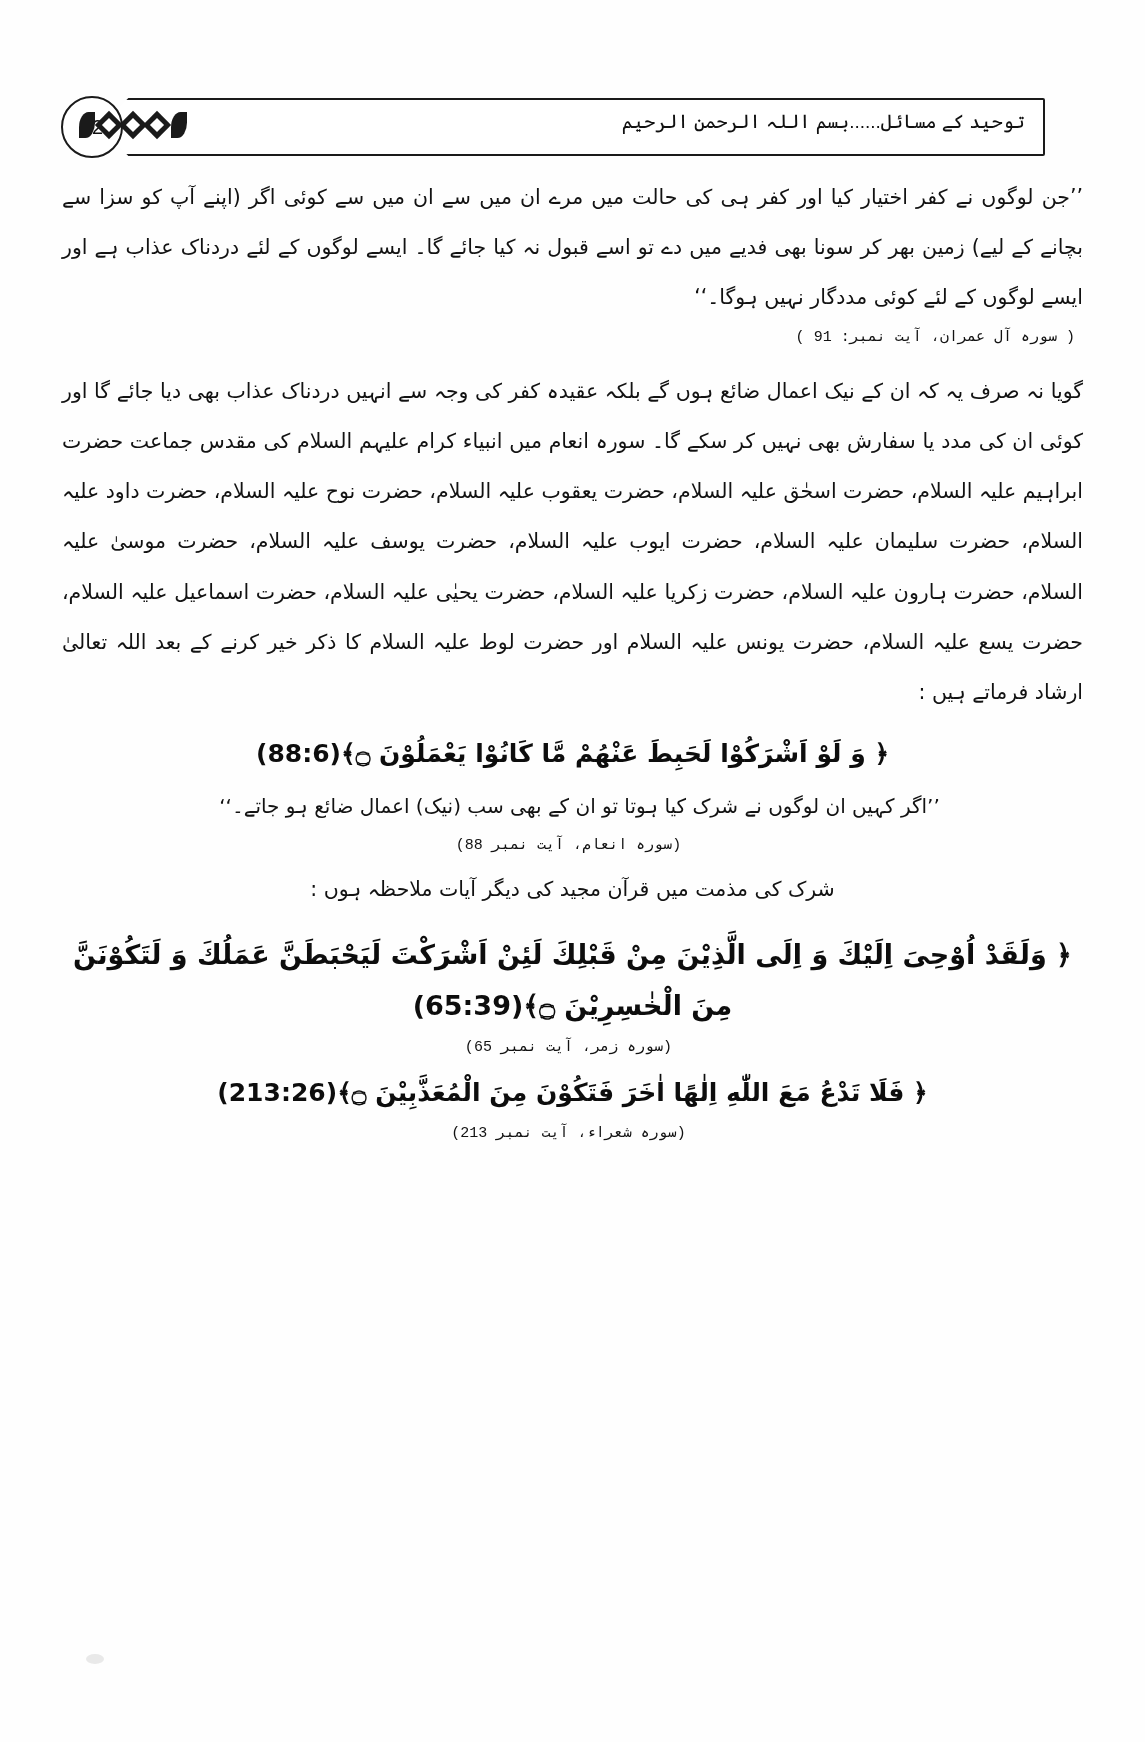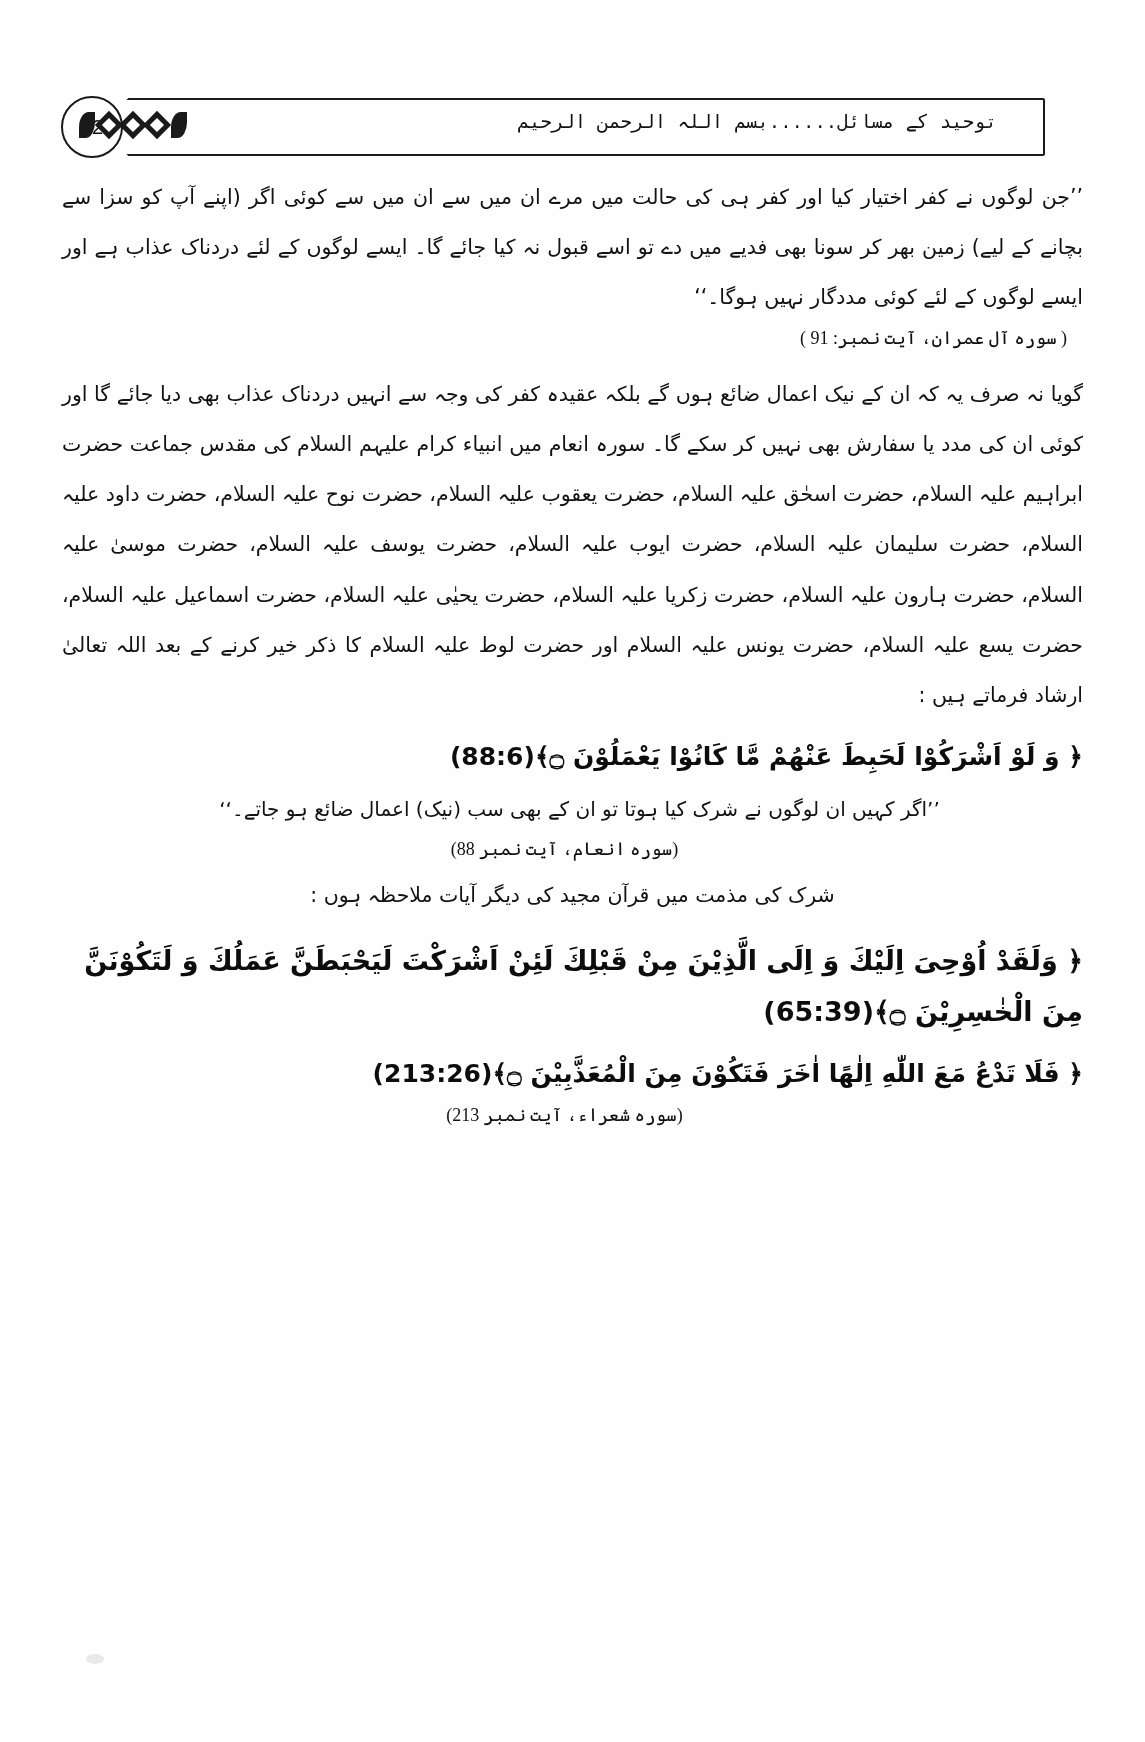--- a/index.html
+++ b/index.html
@@ -41,22 +41,22 @@
     height: 54px;
     border: 2px solid #1a1a1a;
     border-radius: 2px;
     
     clip-path: polygon(0% 50%, 3% 0%, 100% 0%, 100% 100%, 3% 100%);
     background: #ffffff;
   }
   .header-title {
     position: absolute;
     top: 22px;
-    right: 88px;
-    font-family: Liberation Mono, monospace;
+    right: 60px;
+    font-family: Liberation Sans, sans-serif;
     font-size: 19px;
     color: #111;
     direction: rtl;
     white-space: nowrap;
   }
   .page-number-badge {
     position: absolute;
     top: 8px;
     right: 962px;
     width: 58px;
@@ -129,33 +129,33 @@
     text-justify: inter-word;
     direction: rtl;
   }
   p.urdu.center { text-align: center; }
 
   .arabic {
     margin: 14px 0 6px 0;
     font-family: "DejaVu Sans", sans-serif;
     font-size: 25px;
     line-height: 1.85;
-    text-align: right;
+    text-align: center;
     direction: rtl;
     color: #0d0d0d;
     font-weight: bold;
   }
   .arabic.big {
     font-size: 27px;
     line-height: 1.9;
   }
   .ref {
-    margin: 2px 16px 10px 0;
-    font-family: Liberation Serif, serif;
-    font-size: 18px;
+    margin: 2px 8px 10px 0;
+    font-family: Liberation Mono, monospace;
+    font-size: 15px;
     text-align: center;
     direction: rtl;
     color: #121212;
   }
   .ref.right { text-align: right; }
   .trans {
     margin: 4px 0 6px 14px;
     font-family: "DejaVu Sans", sans-serif;
     font-size: 20px;
     line-height: 2.3;
@@ -203,20 +203,21 @@
 
     <p class="urdu">گویا نہ صرف یہ کہ ان کے نیک اعمال ضائع ہوں گے بلکہ عقیدہ کفر کی وجہ سے انہیں دردناک عذاب بھی دیا جائے گا اور کوئی ان کی مدد یا سفارش بھی نہیں کر سکے گا۔ سورہ انعام میں انبیاء کرام علیہم السلام کی مقدس جماعت حضرت ابراہیم علیہ السلام، حضرت اسحٰق علیہ السلام، حضرت یعقوب علیہ السلام، حضرت نوح علیہ السلام، حضرت داود علیہ السلام، حضرت سلیمان علیہ السلام، حضرت ایوب علیہ السلام، حضرت یوسف علیہ السلام، حضرت موسیٰ علیہ السلام، حضرت ہارون علیہ السلام، حضرت زکریا علیہ السلام، حضرت یحیٰی علیہ السلام، حضرت اسماعیل علیہ السلام، حضرت یسع علیہ السلام، حضرت یونس علیہ السلام اور حضرت لوط علیہ السلام کا ذکر خیر کرنے کے بعد اللہ تعالیٰ ارشاد فرماتے ہیں :</p>
 
     <p class="arabic">﴿ وَ لَوْ اَشْرَكُوْا لَحَبِطَ عَنْهُمْ مَّا كَانُوْا يَعْمَلُوْنَ ۝﴾(88:6)</p>
     <p class="trans center">’’اگر کہیں ان لوگوں نے شرک کیا ہوتا تو ان کے بھی سب (نیک) اعمال ضائع ہو جاتے۔‘‘</p>
     <p class="ref">(سورہ انعام، آیت نمبر 88)</p>
 
     <p class="urdu center">شرک کی مذمت میں قرآن مجید کی دیگر آیات ملاحظہ ہوں :</p>
 
     <p class="arabic big">﴿ وَلَقَدْ اُوْحِىَ اِلَيْكَ وَ اِلَى الَّذِيْنَ مِنْ قَبْلِكَ لَئِنْ اَشْرَكْتَ لَيَحْبَطَنَّ عَمَلُكَ وَ لَتَكُوْنَنَّ مِنَ الْخٰسِرِيْنَ ۝﴾(65:39)</p>
+    <p class="ref">(سورہ زمر، آیت نمبر 65)</p>
 
     <p class="arabic">﴿ فَلَا تَدْعُ مَعَ اللّٰهِ اِلٰهًا اٰخَرَ فَتَكُوْنَ مِنَ الْمُعَذَّبِيْنَ ۝﴾(213:26)</p>
     <p class="ref">(سورہ شعراء، آیت نمبر 213)</p>
 
   </div>
 
   <div class="faint-mark"></div>
 </div>
 
 </body></html>

